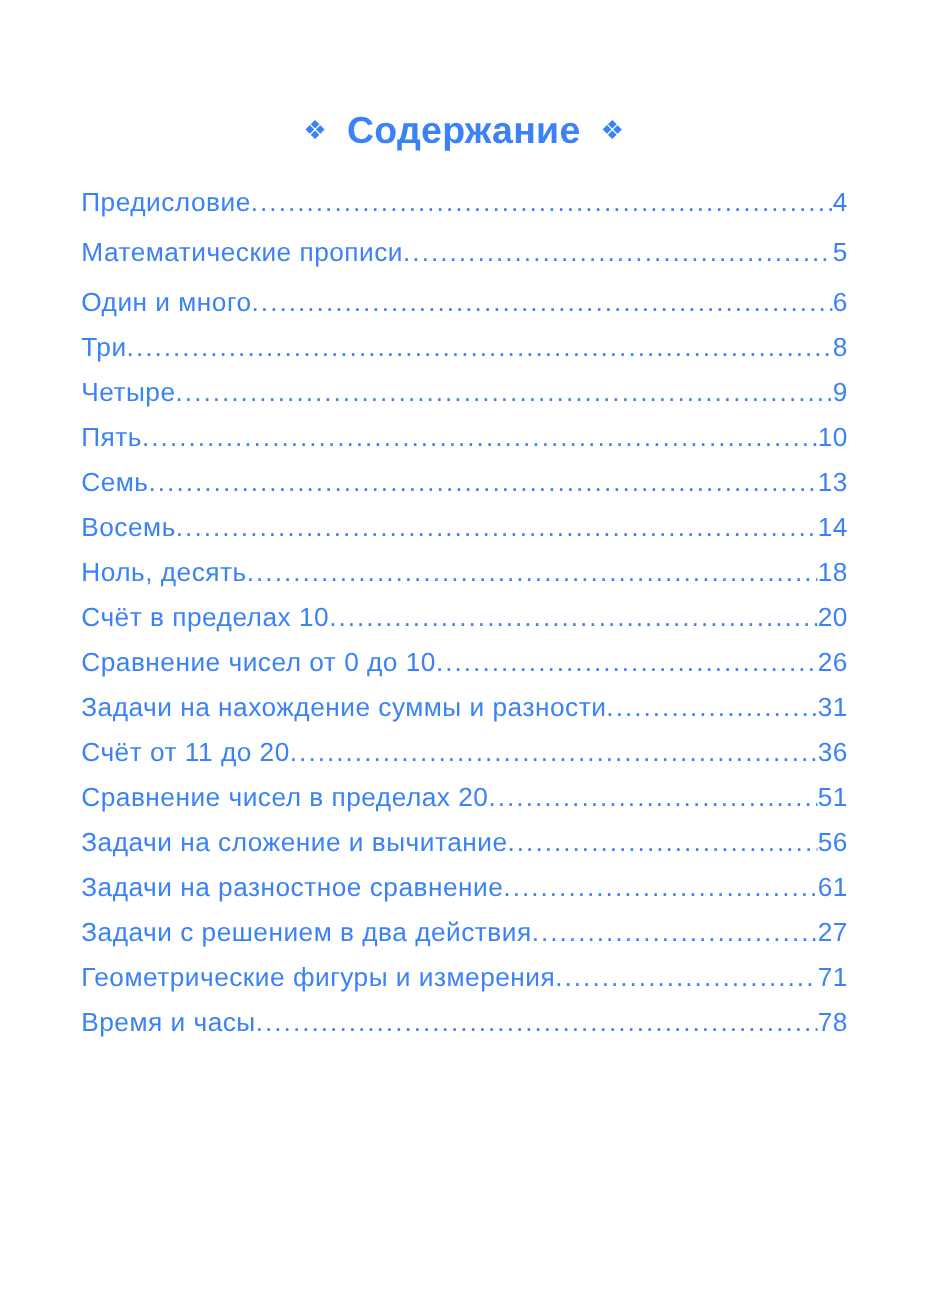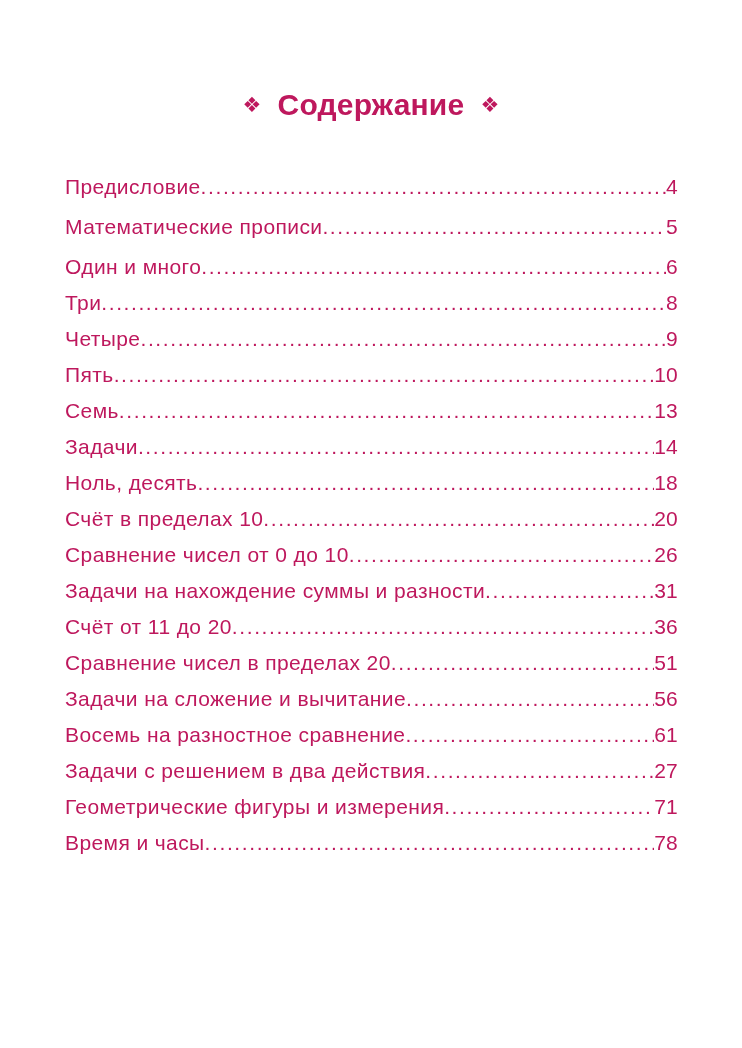--- a/index.html
+++ b/index.html
@@ -9,21 +9,21 @@
     background: #ffffff;
   }
 
   .page {
     position: relative;
     width: 742px;
     height: 1048px;
     background: #ffffff;
     overflow: hidden;
     font-family: "Liberation Sans", "DejaVu Sans", sans-serif;
-    color: #be185d;
+    color: #3b82f6;
     -webkit-font-smoothing: antialiased;
   }
 
   
   .toc-title {
     position: absolute;
     top: 70px;
     left: 0;
     width: 742px;
     text-align: center;
@@ -48,21 +48,20 @@
   .toc-title .title-text {
     display: inline-block;
   }
 
   
   .toc-list {
     position: absolute;
     top: 152px;
     left: 65px;
     width: 613px;
-    margin-top: 24px;
   }
 
   .toc-entry {
     display: flex;
     align-items: baseline;
     width: 100%;
     font-size: 21px;
     line-height: 1;
     height: 36px;
     white-space: nowrap;
@@ -138,21 +137,21 @@
         <span class="entry-label">Пять</span>
         <span class="entry-leader"></span>
         <span class="entry-page">10</span>
       </div>
       <div class="toc-entry">
         <span class="entry-label">Семь</span>
         <span class="entry-leader"></span>
         <span class="entry-page">13</span>
       </div>
       <div class="toc-entry">
-        <span class="entry-label">Задачи</span>
+        <span class="entry-label">Восемь</span>
         <span class="entry-leader"></span>
         <span class="entry-page">14</span>
       </div>
       <div class="toc-entry">
         <span class="entry-label">Ноль, десять</span>
         <span class="entry-leader"></span>
         <span class="entry-page">18</span>
       </div>
       <div class="toc-entry">
         <span class="entry-label">Счёт в пределах 10</span>
@@ -178,21 +177,21 @@
         <span class="entry-label">Сравнение чисел в пределах 20</span>
         <span class="entry-leader"></span>
         <span class="entry-page">51</span>
       </div>
       <div class="toc-entry">
         <span class="entry-label">Задачи на сложение и вычитание</span>
         <span class="entry-leader"></span>
         <span class="entry-page">56</span>
       </div>
       <div class="toc-entry">
-        <span class="entry-label">Восемь на разностное сравнение</span>
+        <span class="entry-label">Задачи на разностное сравнение</span>
         <span class="entry-leader"></span>
         <span class="entry-page">61</span>
       </div>
       <div class="toc-entry">
         <span class="entry-label">Задачи с решением в два действия</span>
         <span class="entry-leader"></span>
         <span class="entry-page">27</span>
       </div>
       <div class="toc-entry">
         <span class="entry-label">Геометрические фигуры и измерения</span>

